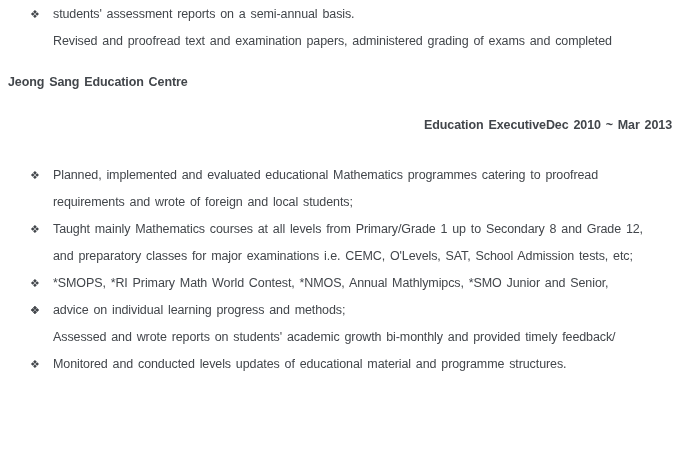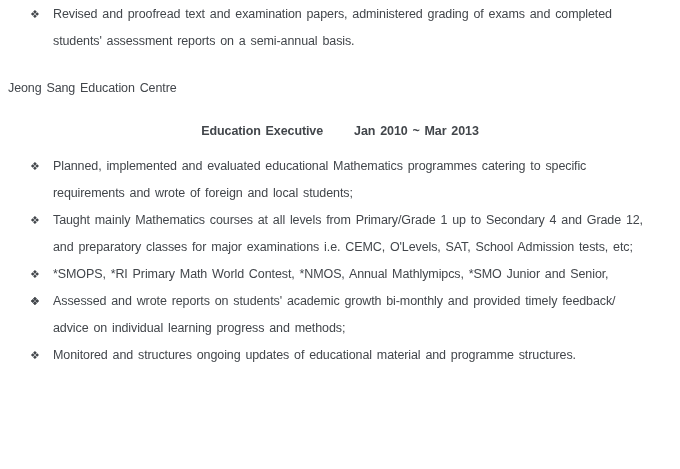--- a/index.html
+++ b/index.html
@@ -17,75 +17,75 @@
   .item { position: relative; padding-left: 45px; }
   .marker {
     position: absolute; left: 22px; top: 0;
     line-height: 27px; font-size: 11px;
     font-family: "DejaVu Sans", sans-serif;
   }
   .line { line-height: 27px; white-space: nowrap; }
   .item.tight .line + .line { line-height: 23px; font-weight: bold; }
 
   .company {
-    font-weight: normal; line-height: 27px; margin-top: 20px;
+    font-weight: bold; line-height: 27px; margin-top: 14px;
     white-space: nowrap;
   }
   .role-row {
-    display: flex; justify-content: center; align-items: baseline;
-    font-weight: bold; line-height: 27px; margin-top: 16px; margin-bottom: 8px; gap: 31px;
+    display: flex; justify-content: flex-end; align-items: baseline;
+    font-weight: bold; line-height: 27px; margin-top: 16px; margin-bottom: 23px;
   }
   .role-row .role, .role-row .period { white-space: nowrap; }
 </style>
 </head>
 <body>
 
 <div class="doc">
 
   <div class="item">
     <span class="marker">❖</span>
+    <div class="line">students' assessment reports on a semi-annual basis.</div>
     <div class="line">Revised and proofread text and examination papers, administered grading of exams and completed</div>
-    <div class="line">students' assessment reports on a semi-annual basis.</div>
   </div>
 
   <div class="company">Jeong Sang Education Centre</div>
 
   <div class="role-row">
     <span class="role">Education Executive</span>
-    <span class="period">Jan 2010 ~ Mar 2013</span>
+    <span class="period">Dec 2010 ~ Mar 2013</span>
   </div>
 
   <div>
 
     <div class="item">
       <span class="marker">❖</span>
-      <div class="line">Planned, implemented and evaluated educational Mathematics programmes catering to specific</div>
+      <div class="line">Planned, implemented and evaluated educational Mathematics programmes catering to proofread</div>
       <div class="line">requirements and wrote of foreign and local students;</div>
     </div>
 
     <div class="item">
       <span class="marker">❖</span>
-      <div class="line">Taught mainly Mathematics courses at all levels from Primary/Grade 1 up to Secondary 4 and Grade 12,</div>
+      <div class="line">Taught mainly Mathematics courses at all levels from Primary/Grade 1 up to Secondary 8 and Grade 12,</div>
       <div class="line">and preparatory classes for major examinations i.e. CEMC, O'Levels, SAT, School Admission tests, etc;</div>
     </div>
 
     <div class="item tight">
       <span class="marker">❖</span>
       <div class="line">*SMOPS, *RI Primary Math World Contest, *NMOS, Annual Mathlymipcs, *SMO Junior and Senior,</div>
     </div>
 
     <div class="item">
       <span class="marker">❖</span>
     </div>
 
     <div class="item">
       <span class="marker">❖</span>
+      <div class="line">advice on individual learning progress and methods;</div>
       <div class="line">Assessed and wrote reports on students' academic growth bi-monthly and provided timely feedback/</div>
-      <div class="line">advice on individual learning progress and methods;</div>
     </div>
 
     <div class="item">
       <span class="marker">❖</span>
-      <div class="line">Monitored and structures ongoing updates of educational material and programme structures.</div>
+      <div class="line">Monitored and conducted levels updates of educational material and programme structures.</div>
     </div>
 
   </div>
 </div>
 
 </body></html>

